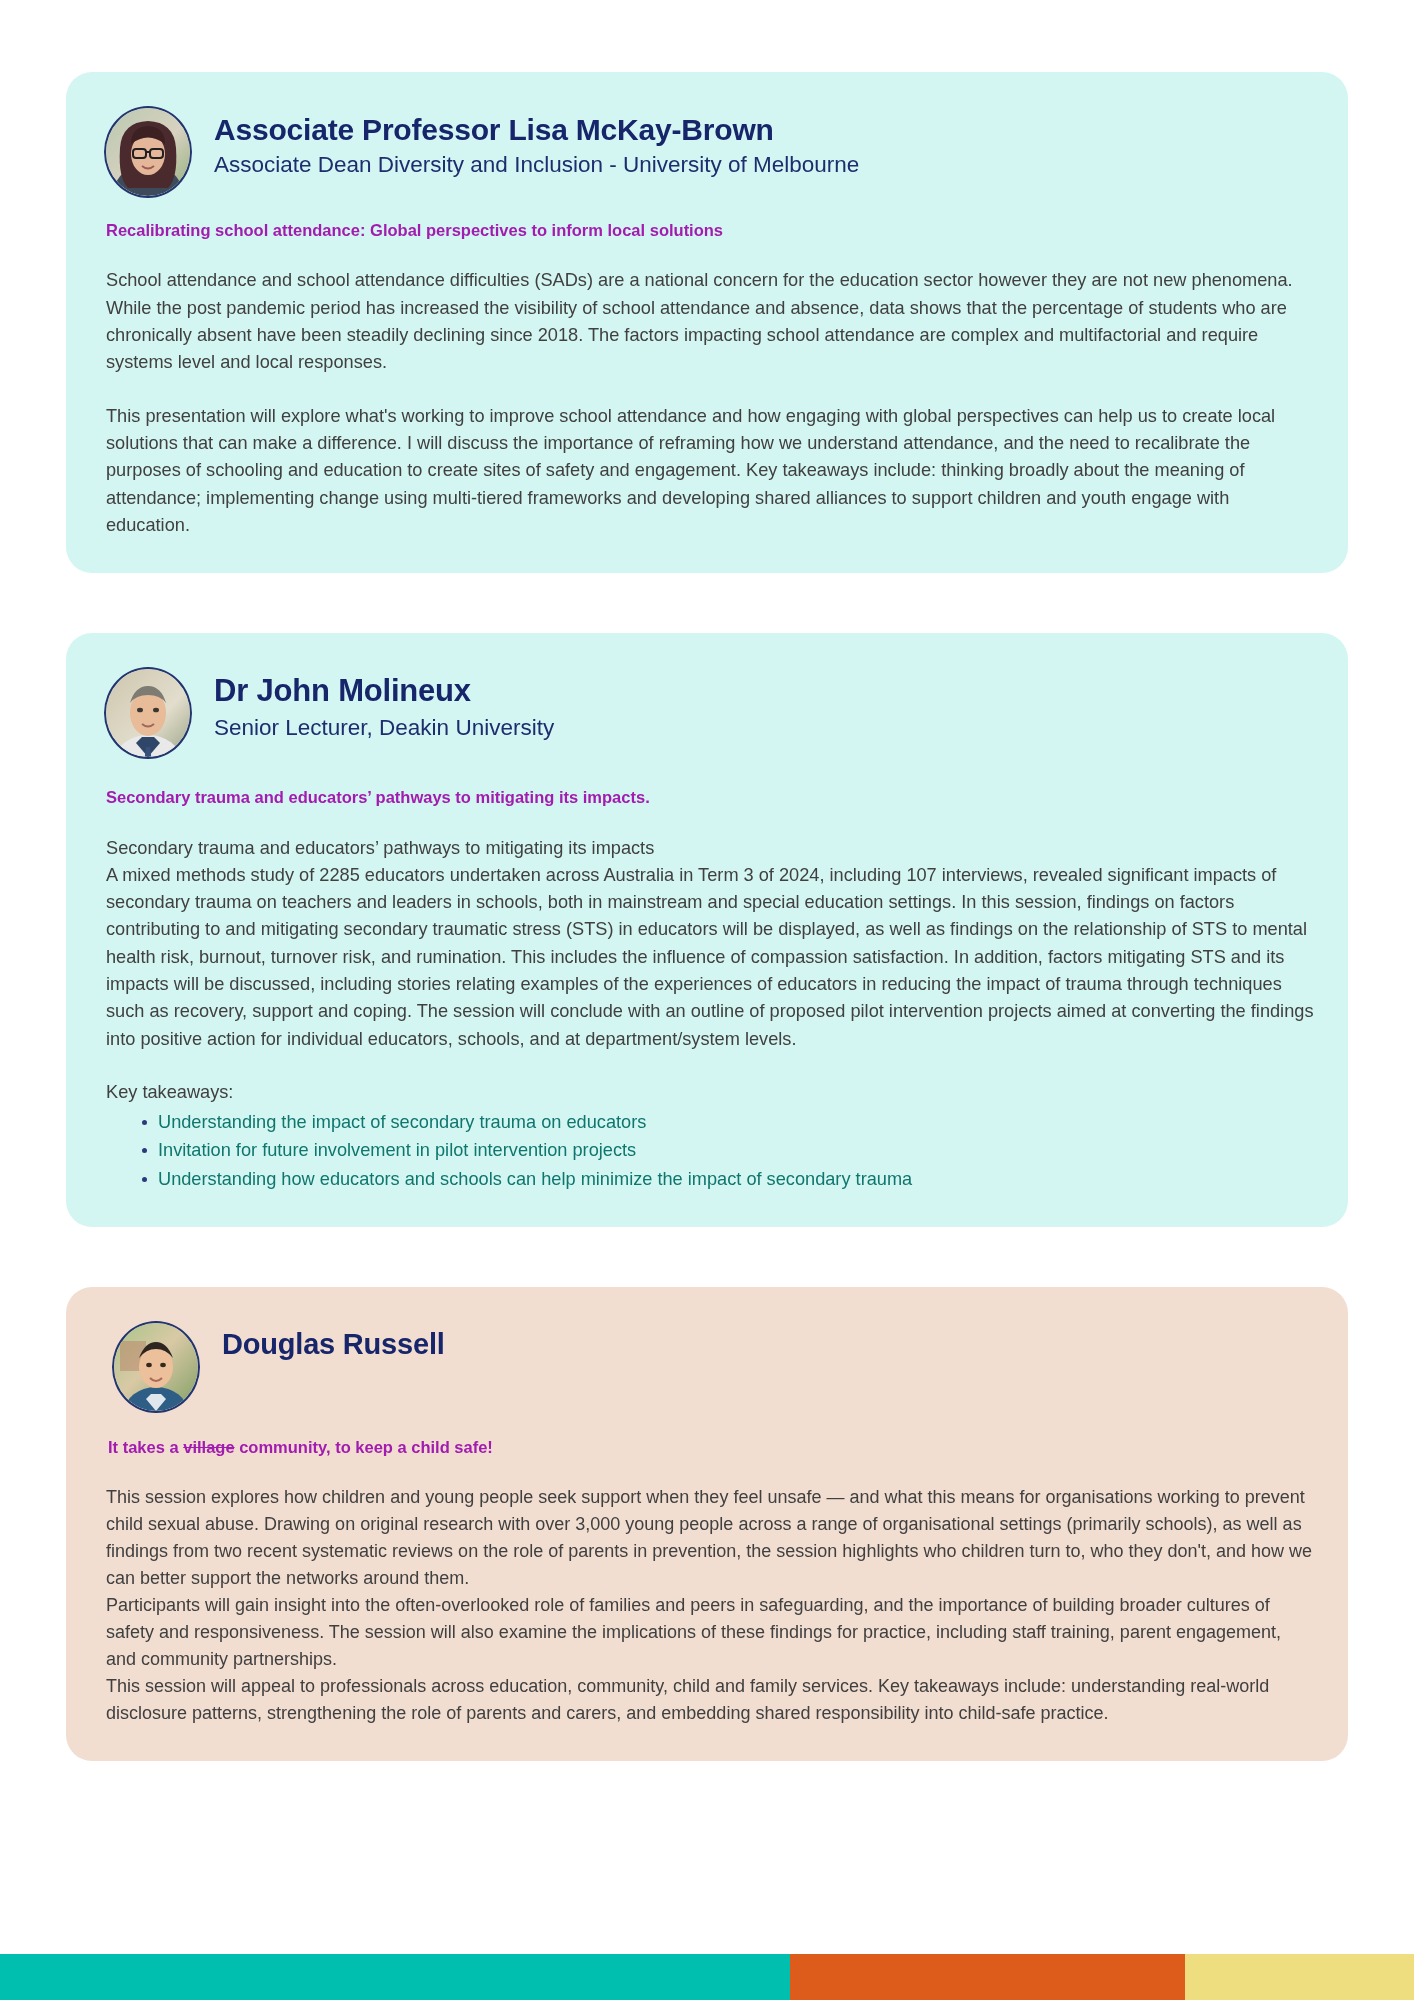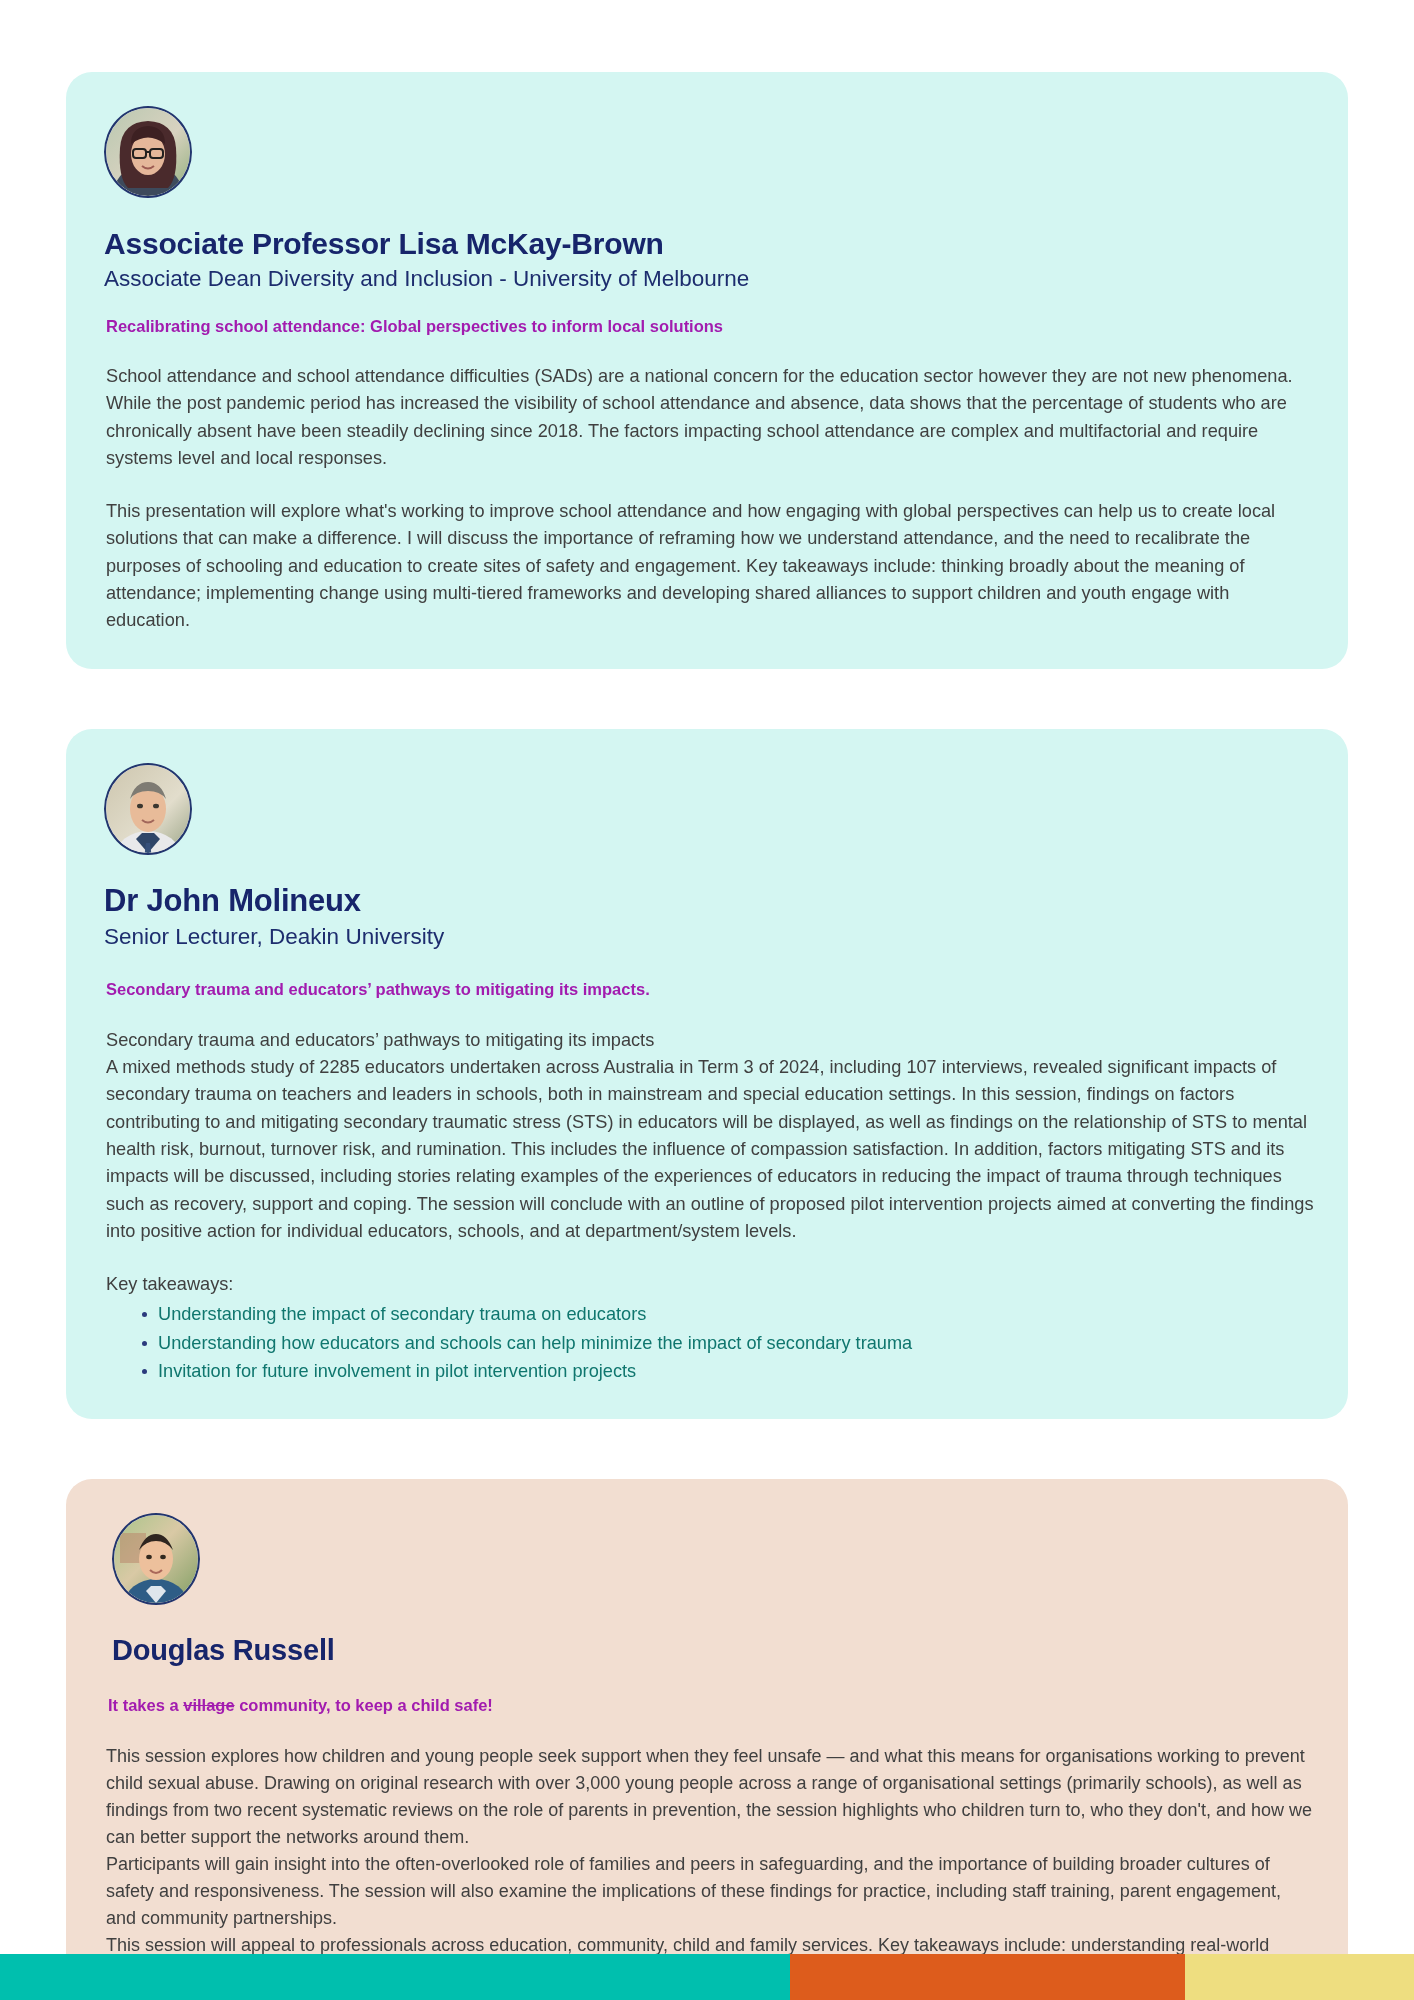--- a/index.html
+++ b/index.html
@@ -36,21 +36,20 @@
     margin-bottom: 60px;
   }
   .card.teal   { background: #d4f6f2; }
   .card.peach  { background: #f2ded1; }
 
   .card-header {
     display: flex;
     align-items: flex-start;
     gap: 22px;
     padding-left: 12px;
-    flex-direction: column;
   }
   .avatar {
     width: 84px;
     height: 88px;
     border-radius: 50%;
     flex: 0 0 auto;
     border: 2.5px solid #22356e;
     overflow: hidden;
     position: relative;
     background: #cfd6e4;
@@ -223,22 +222,22 @@
           <div class="speaker-role">Senior Lecturer, Deakin University</div>
         </div>
       </div>
       <div class="card-body">
         <p class="talk-title">Secondary trauma and educators’ pathways to mitigating its impacts.</p>
         <p class="para">Secondary trauma and educators’ pathways to mitigating its impacts</p>
         <p class="para tight">A mixed methods study of 2285 educators undertaken across Australia in Term 3 of 2024, including 107 interviews, revealed significant impacts of secondary trauma on teachers and leaders in schools, both in mainstream and special education settings. In this session, findings on factors contributing to and mitigating secondary traumatic stress (STS) in educators will be displayed, as well as findings on the relationship of STS to mental health risk, burnout, turnover risk, and rumination. This includes the influence of compassion satisfaction. In addition, factors mitigating STS and its impacts will be discussed, including stories relating examples of the experiences of educators in reducing the impact of trauma through techniques such as recovery, support and coping. The session will conclude with an outline of proposed pilot intervention projects aimed at converting the findings into positive action for individual educators, schools, and at department/system levels.</p>
         <p class="para">Key takeaways:</p>
         <ul class="takeaways">
           <li>Understanding the impact of secondary trauma on educators</li>
+          <li>Invitation for future involvement in pilot intervention projects</li>
           <li>Understanding how educators and schools can help minimize the impact of secondary trauma</li>
-          <li>Invitation for future involvement in pilot intervention projects</li>
         </ul>
       </div>
     </div>
 
     <div class="card peach card3" style="background: rgb(242, 222, 209);">
       <div class="card-header">
         <div class="avatar">
           <svg viewBox="0 0 84 88">
             <defs>
               <clipPath id="c3">

